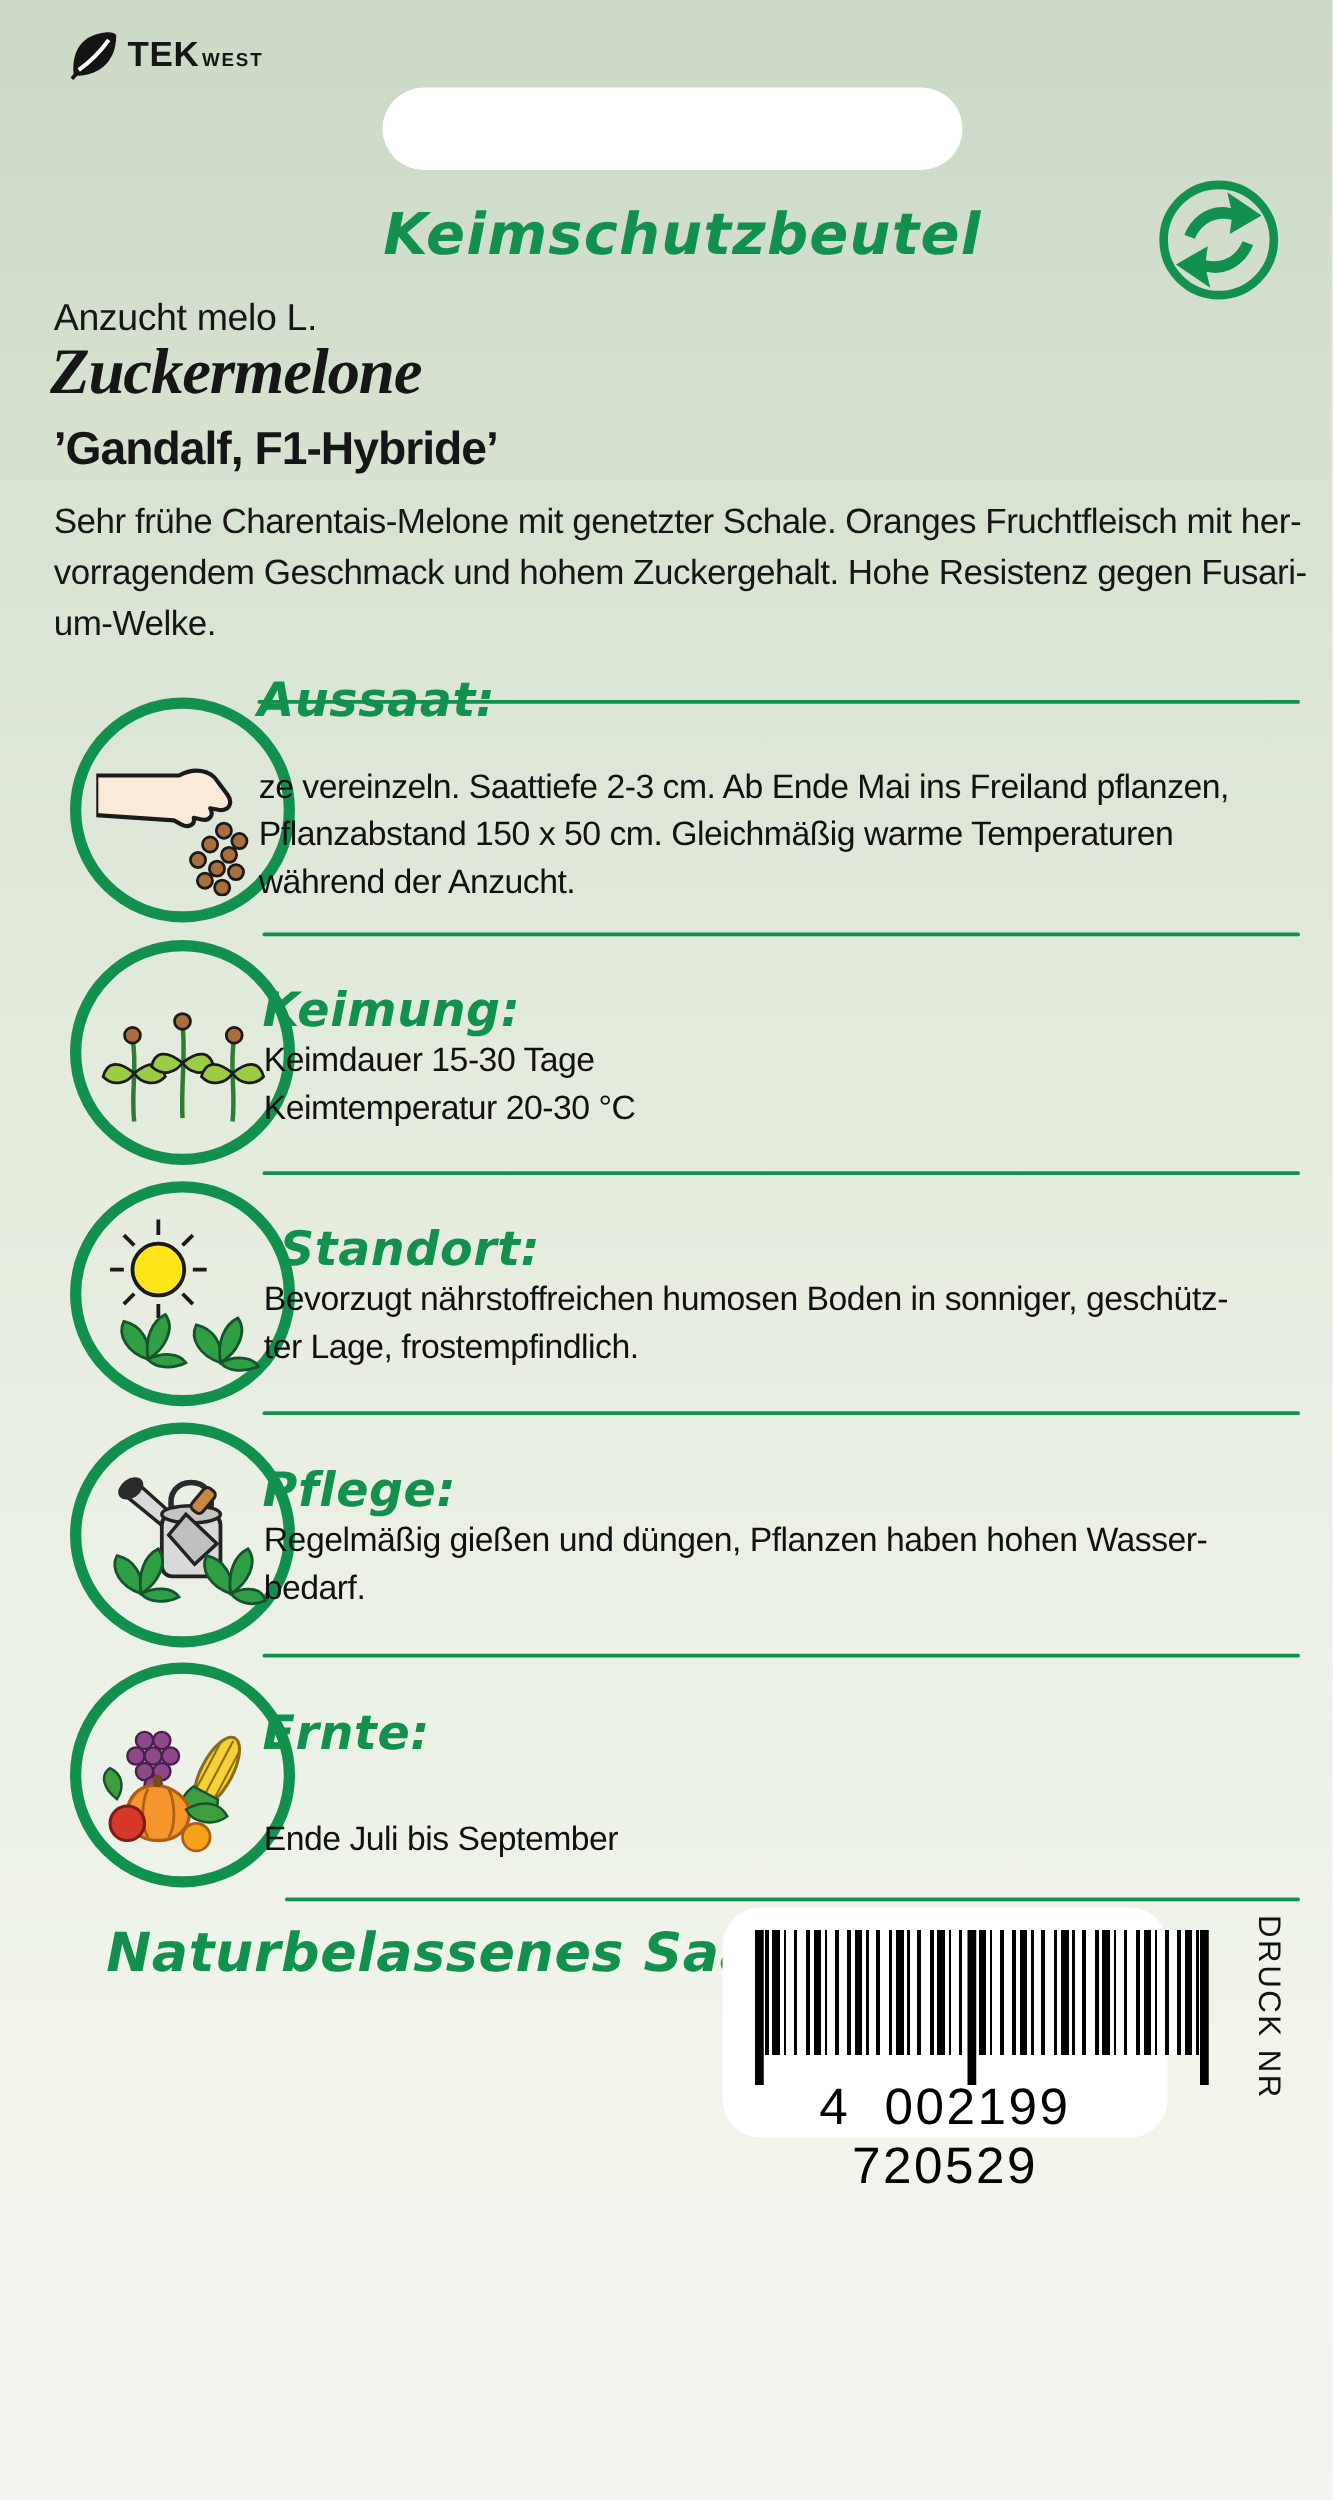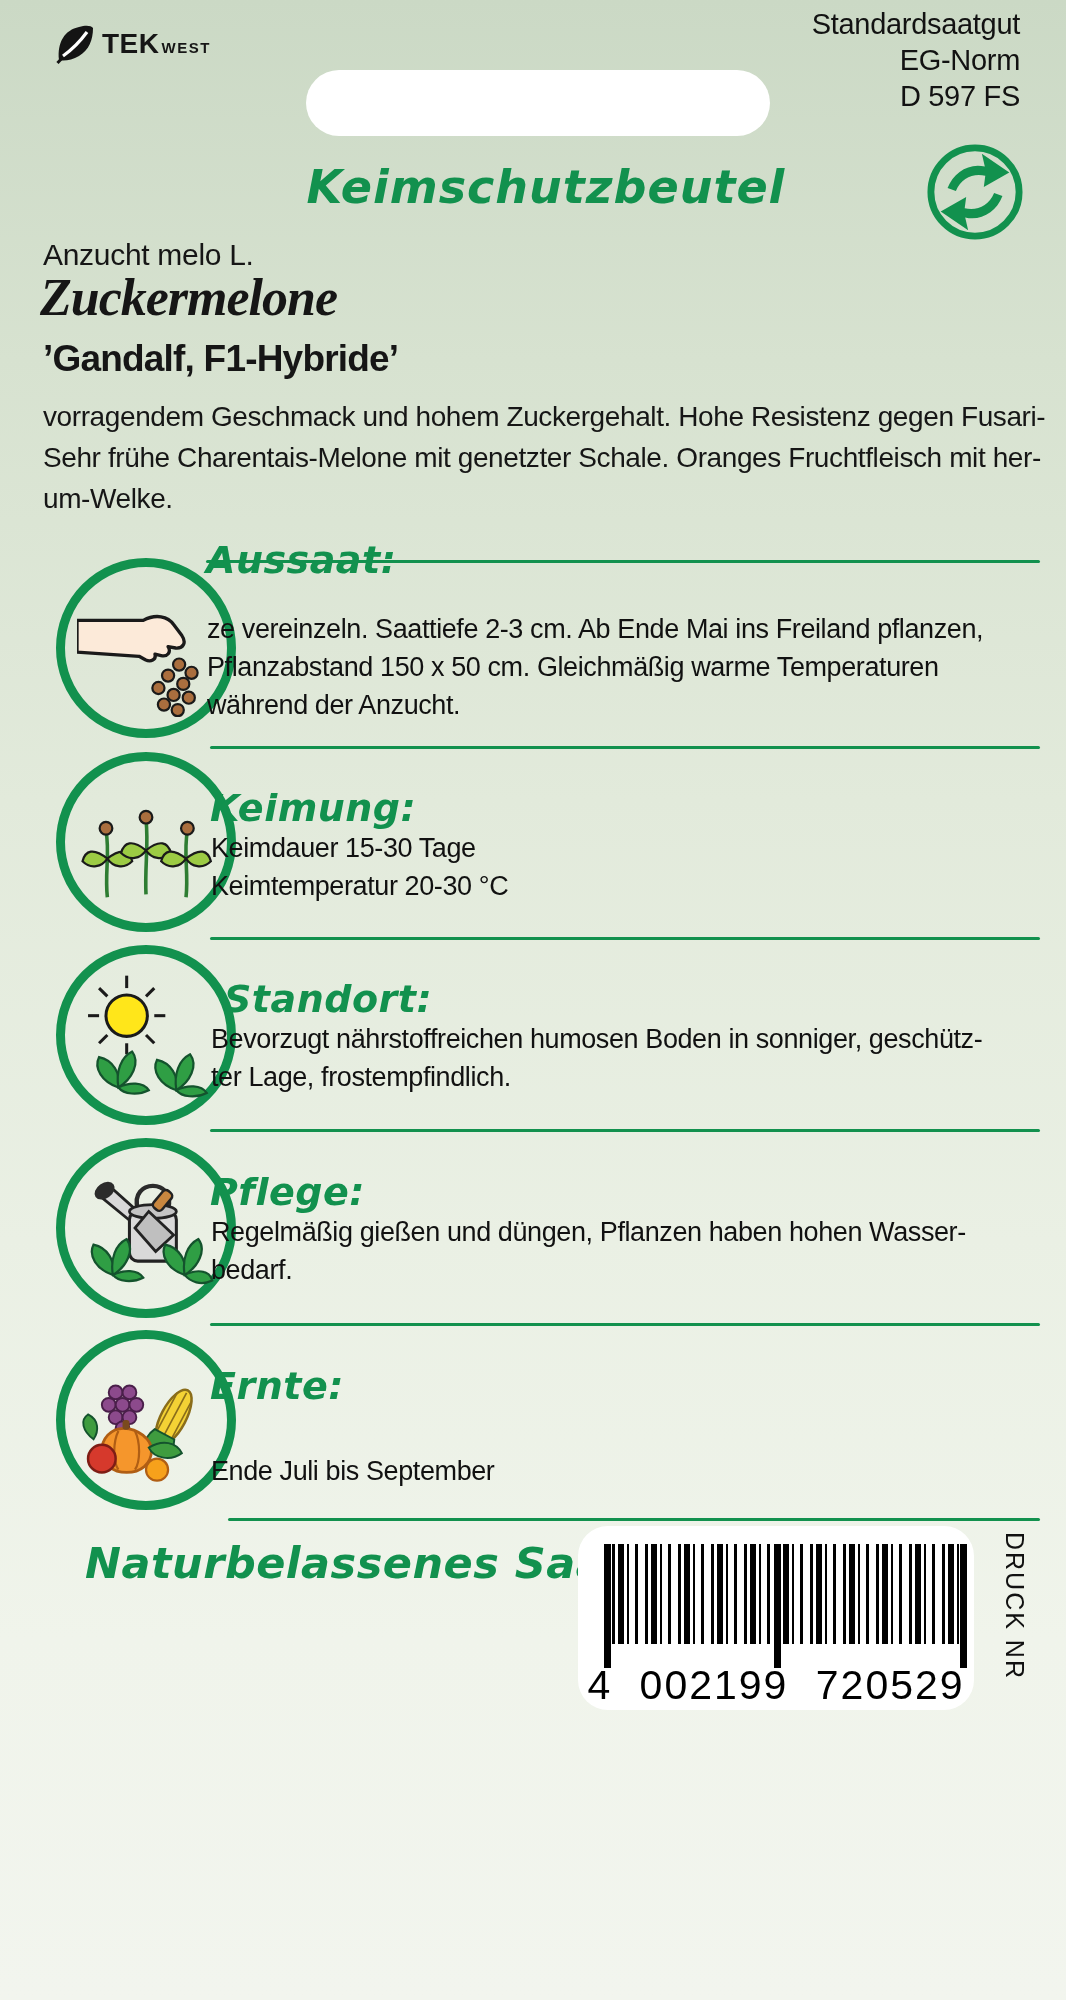--- a/index.html
+++ b/index.html
@@ -30,21 +30,21 @@
   .rule{height:3px; background:var(--accent-green,#12914e); border-radius:2px;}
   .icon-circle{width:162px; height:162px; border:9px solid var(--accent-green,#12914e); border-radius:50%;
     display:flex; align-items:center; justify-content:center; background:transparent;}
   .icon-circle svg{width:138px; height:138px;}
   .sec-title{font-family:"DejaVu Sans", sans-serif; font-style:italic; font-weight:700;
     font-size:38px; color:var(--accent-green,#12914e); letter-spacing:0.5px;}
   .sec-body{font-size:27px; line-height:38px; letter-spacing:-0.4px; white-space:nowrap; color:#111;}
   
   .claim{left:85px; top:1538px; font-family:"DejaVu Sans", sans-serif; font-style:italic; font-weight:700;
     font-size:43px; color:var(--accent-green,#12914e); letter-spacing:0.5px;}
-  .barcode-box{left:578px; top:1526px; width:396px; height:184px; background:#ffffff; border-radius:30px;}
+  .barcode-box{left:578px; top:1526px; width:356px; height:184px; background:#ffffff; border-radius:30px;}
   .bars{position:absolute; left:34px; top:18px; width:348px; height:100px;
     background:repeating-linear-gradient(90deg,#000 0 3px,#fff 3px 6px,#000 6px 12px,#fff 12px 15px,#000 15px 17px,#fff 17px 23px,#000 23px 26px,#fff 26px 33px);}
   .guard{position:absolute; top:18px; width:7px; height:124px; background:#000;}
   .g1{left:26px;} .g2{left:196px;} .g3{left:382px;}
   .barcode-num{position:absolute; left:0; top:136px; width:100%; text-align:center;
     font-size:41px; letter-spacing:2px; word-spacing:14px; color:#000;}
   .druck{left:1000px; top:1532px; height:170px; writing-mode:vertical-rl; text-orientation:mixed;
     font-size:25px; letter-spacing:2px; color:#111;}
 </style>
 </head>
@@ -57,43 +57,38 @@
       <path d="M4 36 C2 18 10 6 24 3 C31 1 36 1.5 38 4 C38 16 34 26 24 32 C17 36 9 37.5 4 36 Z" fill="#141414"></path>
       <path d="M2.5 39 L8 33" stroke="#141414" stroke-width="3" fill="none"></path>
       <path d="M8 32 C15 27 24 19 32 8" stroke="#ffffff" stroke-width="3.2" fill="none"></path>
     </svg>
     <span class="brand-text">
       <span class="brand-tek">TEK</span>
       <span class="brand-west">WEST</span>
     </span>
   </div>
 
-  <div class="abs norm">
-    <div>Standardsaatgut</div>
-    <div>EG-Norm</div>
-    <div>D 597 FS</div>
-  </div>
 
   <div class="abs pill"></div>
 
   <div class="abs banner">Keimschutzbeutel</div>
 
   <svg class="abs green-dot" viewBox="0 0 100 100">
     <circle cx="50" cy="50" r="45" fill="none" stroke="#12914e" stroke-width="7"></circle>
     <path d="M22 46 C28 30 44 20 60 24 L57 11 L85 30 L59 45 L60.5 33.5 C48 30.5 36 36 30.5 49 Z" fill="#12914e"></path>
     <path d="M78 54 C72 70 56 80 40 76 L43 89 L15 70 L41 55 L39.5 66.5 C52 69.5 64 64 69.5 51 Z" fill="#12914e"></path>
   </svg>
 
   <div class="abs latin">Anzucht melo L.</div>
   <div class="abs prodname">Zuckermelone</div>
   <div class="abs variety">’Gandalf, F1-Hybride’</div>
 
   <div class="abs desc">
+    <div>Sehr frühe Charentais-Melone mit genetzter Schale. Oranges Fruchtfleisch mit her-</div>
     <div>vorragendem Geschmack und hohem Zuckergehalt. Hohe Resistenz gegen Fusari-</div>
-    <div>Sehr frühe Charentais-Melone mit genetzter Schale. Oranges Fruchtfleisch mit her-</div>
     <div>um-Welke.</div>
   </div>
 
   <div class="abs rule" style="left:206px; top:560px; width:834px;"></div>
   <div class="abs icon-circle" style="left:56px; top:558px;">
     <svg viewBox="0 0 100 100">
       <path d="M0 30 L48 30 C57 25 66 27 70 33 L76 41 C79.5 46 77 50.5 71.5 50 L66 49 C68.5 53 65.5 56.5 61 55.5 L56.5 54.5 C57.5 58.5 53.5 60.5 49.5 58.5 L45 56 L0 53 Z" fill="#fcead9" stroke="#1a1a1a" stroke-width="2.4" stroke-linejoin="round"></path>
       <g fill="#aa6e3e" stroke="#1a1a1a" stroke-width="1.6">
         <circle cx="74" cy="62" r="4.4"></circle>
           <circle cx="83" cy="68" r="4.4"></circle>

